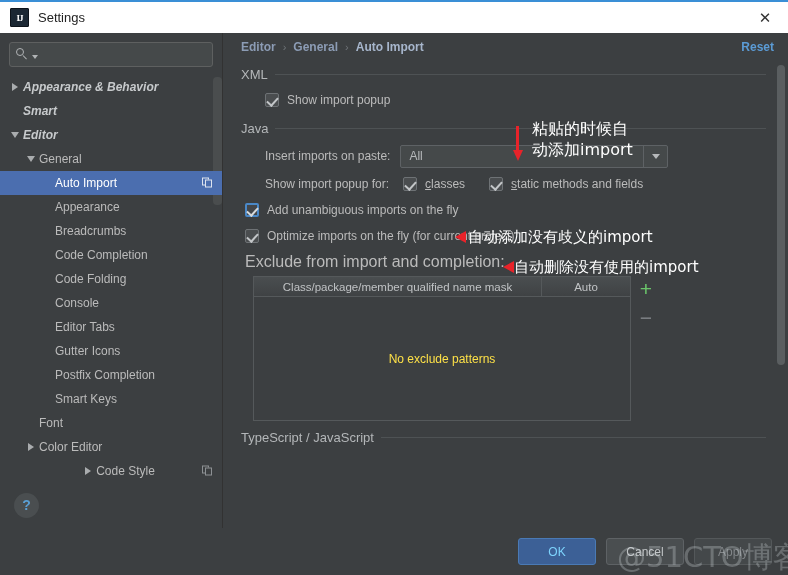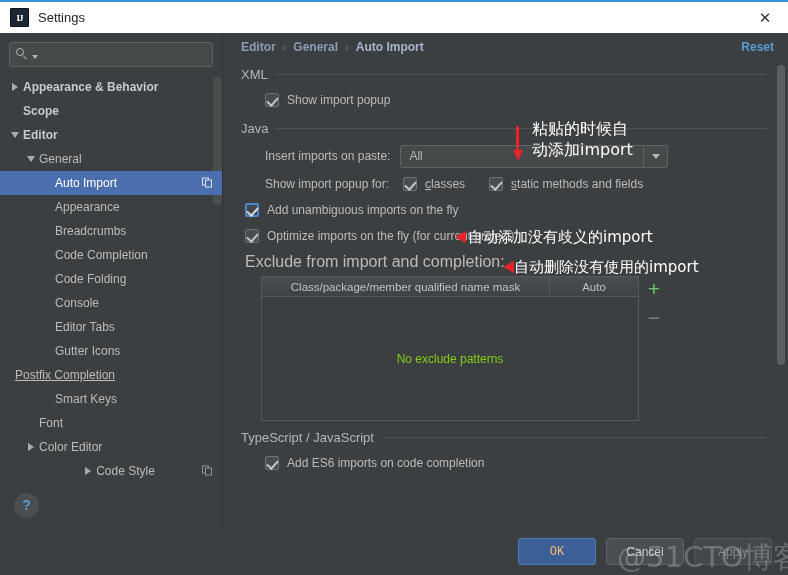--- a/index.html
+++ b/index.html
@@ -69,21 +69,21 @@
   }
   .trow.sel{background:#4b6eaf;}
   .trow.sel .tlabel{color:#ffffff;}
   .twist{
     width:13px;flex:0 0 13px;display:flex;align-items:center;justify-content:center;
     margin-right:2px;
   }
   .twist .r{width:0;height:0;border-top:4px solid transparent;border-bottom:4px solid transparent;border-left:6px solid #a9acae;}
   .twist .d{width:0;height:0;border-left:4px solid transparent;border-right:4px solid transparent;border-top:6px solid #a9acae;}
   .tlabel{color:#bbbbbb;font-size:12px;}
-  .tlabel.b{font-weight:bold;color:#c7cacc;}
+  .tlabel.b{font-weight:bold;color:#c7cacc;font-style:italic;}
   .copy-ic{
     position:absolute;right:9px;top:50%;transform:translateY(-50%);
     width:11px;height:11px;
   }
   .copy-ic b,.copy-ic u{
     position:absolute;box-sizing:border-box;border:1px solid #8d9194;display:block;
   }
   .copy-ic b{left:0;top:0;width:7px;height:8px;}
   .copy-ic u{left:3px;top:2px;width:7px;height:8px;background:#3c3f41;}
   .trow.sel .copy-ic b,.trow.sel .copy-ic u{border-color:#dde3ee;}
@@ -155,21 +155,21 @@
     background:#3c3f41;display:flex;flex-direction:column;
   }
   .thead{display:flex;height:19px;flex:0 0 19px;
     background:linear-gradient(#4a4e50,#3f4244);border-bottom:1px solid #55595b;}
   .th{
     flex:1;display:flex;align-items:center;justify-content:center;
     color:#c0c3c5;font-size:11.5px;white-space:nowrap;
   }
   .th.sc{flex:0 0 88px;border-left:1px solid #55595b;}
   .tbody{flex:1;display:flex;align-items:center;justify-content:center;}
-  .empty{color:#84cc16;font-size:12px;}
+  .empty{color:#fde047;font-size:12px;}
   .tbl-btns{width:30px;flex:0 0 30px;display:flex;flex-direction:column;align-items:center;padding-top:3px;}
   .plus{color:#6ac46a;font-size:21px;line-height:20px;}
   .minus{color:#7d8184;font-size:21px;line-height:22px;margin-top:8px;}
 
   .cut-row{position:relative;height:10px;overflow:hidden;margin-left:24px;}
 
   .vscroll{
     position:absolute;right:3px;top:4px;width:8px;height:300px;
     background:#5a5e60;border-radius:4px;
   }
@@ -177,21 +177,21 @@
   
   .footer{
     flex:0 0 auto;height:47px;display:flex;align-items:center;justify-content:flex-end;
     padding-right:16px;gap:10px;background:#3c3f41;
   }
   .btn{
     height:27px;min-width:78px;padding:0 14px;border-radius:3px;box-sizing:border-box;
     display:flex;align-items:center;justify-content:center;
     font-size:12px;border:1px solid #5e6265;background:#4a4e50;color:#c3c6c8;
   }
-  .btn.primary{background:#3c6096;border:1px solid #4a7ab5;color:#fdba74;font-family:Liberation Mono, monospace;}
+  .btn.primary{background:#3c6096;border:1px solid #4a7ab5;color:#7dd3fc;}
   .btn.disabled{color:#83878a;border-color:#54585a;background:#44484a;}
 
   
   .anno{position:absolute;color:#ffffff;font-family:"DejaVu Sans",sans-serif;pointer-events:none;}
   .anno1{left:532px;top:118px;font-size:16px;line-height:21px;white-space:pre;}
   .anno2{left:468px;top:228px;font-size:15px;white-space:nowrap;}
   .anno3{left:514px;top:258px;font-size:15px;white-space:nowrap;}
   .arrow-down{
     position:absolute;left:513px;top:126px;width:0;height:0;
   }
@@ -241,21 +241,21 @@
       <div class="tree" id="tree">
         <div class="sb-scroll" style="top:4px;height:128px;"></div>
       <div class="trow" style="padding-left: 8px;">
             <span class="twist">
               <span class="r"></span>
             </span>
             <span class="tlabel b">Appearance &amp; Behavior</span>
           </div>
           <div class="trow" style="padding-left: 8px;">
             <span class="twist"></span>
-            <span class="tlabel b">Scope</span>
+            <span class="tlabel b">Smart</span>
           </div>
           <div class="trow" style="padding-left: 8px;">
             <span class="twist">
               <span class="d"></span>
             </span>
             <span class="tlabel b">Editor</span>
           </div>
           <div class="trow" style="padding-left: 24px;">
             <span class="twist">
               <span class="d"></span>
@@ -291,21 +291,21 @@
             <span class="tlabel">Console</span>
           </div>
           <div class="trow" style="padding-left: 40px;">
             <span class="twist"></span>
             <span class="tlabel">Editor Tabs</span>
           </div>
           <div class="trow" style="padding-left: 40px;">
             <span class="twist"></span>
             <span class="tlabel">Gutter Icons</span>
           </div>
-          <div class="trow" style=" text-decoration: underline;">
+          <div class="trow" style="padding-left: 40px;">
             <span class="twist"></span>
             <span class="tlabel">Postfix Completion</span>
           </div>
           <div class="trow" style="padding-left: 40px;">
             <span class="twist"></span>
             <span class="tlabel">Smart Keys</span>
           </div>
           <div class="trow" style="padding-left: 24px;">
             <span class="twist"></span>
             <span class="tlabel">Font</span>
@@ -386,21 +386,21 @@
             <span class="cb-label">Add unambiguous imports on the fly</span>
           </div>
 
           <div class="row" style="margin-left:4px;">
             <span class="cb"></span>
             <span class="cb-label">Optimize imports on the fly (for current project)</span>
           </div>
 
           <div class="tbl-label" style="margin-left:4px;">Exclude from import and completion:</div>
 
-          <div class="tbl-wrap" style="margin-left:20px;">
+          <div class="tbl-wrap" style="margin-left:12px;">
             <div class="tbl">
               <div class="thead">
                 <div class="th">Class/package/member qualified name mask</div>
                 <div class="th sc">Auto</div>
               </div>
               <div class="tbody">
                 <span class="empty">No exclude patterns</span>
               </div>
             </div>
             <div class="tbl-btns">
@@ -408,24 +408,20 @@
               <span class="minus">−</span>
             </div>
           </div>
         </div>
 
         <div class="grp" style="margin-top:9px;">
           <div class="grp-head">
             <span class="t">TypeScript / JavaScript</span>
             <span class="ln"></span>
           </div>
-          <div class="row indent">
-            <span class="cb"></span>
-            <span class="cb-label">Add ES6 imports on code completion</span>
-          </div>
           <div class="cut-row"></div>
         </div>
       </div>
     </div>
   </div>
 
   <div class="footer">
     <div class="btn primary">OK</div>
     <div class="btn">Cancel</div>
     <div class="btn disabled">Apply</div>

